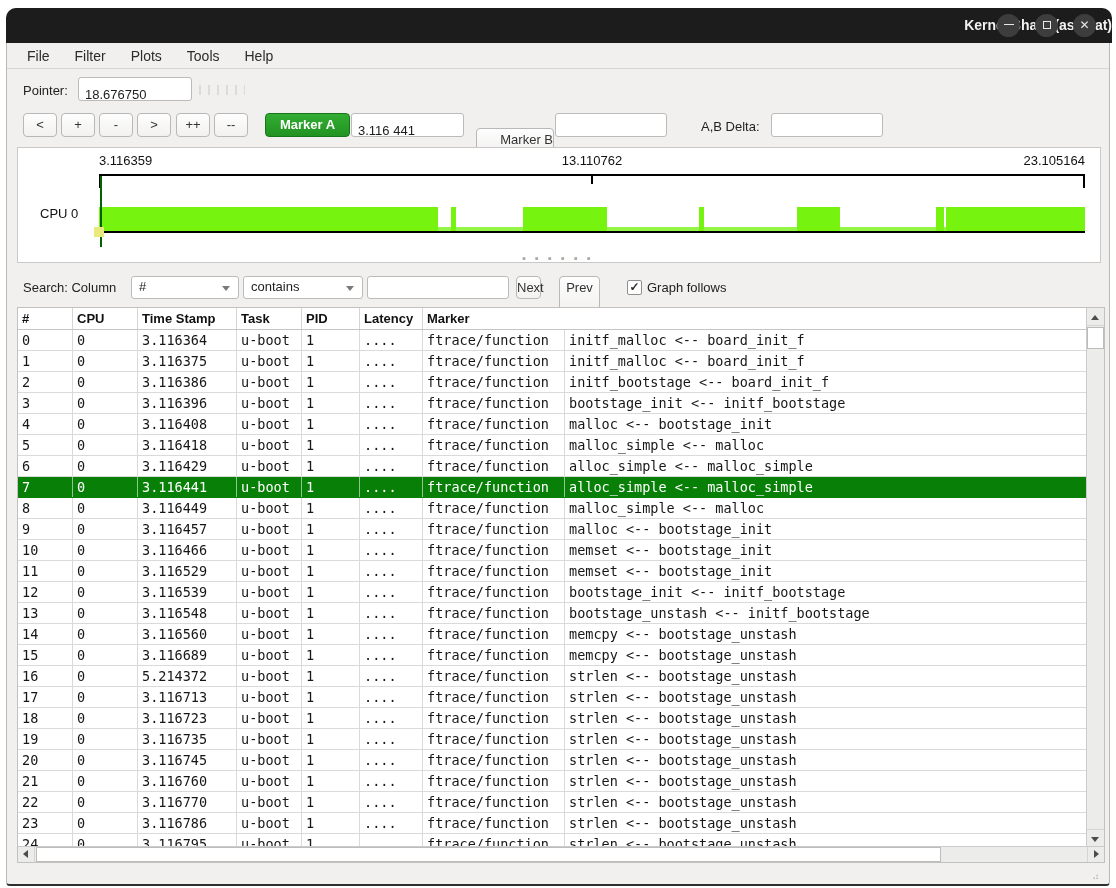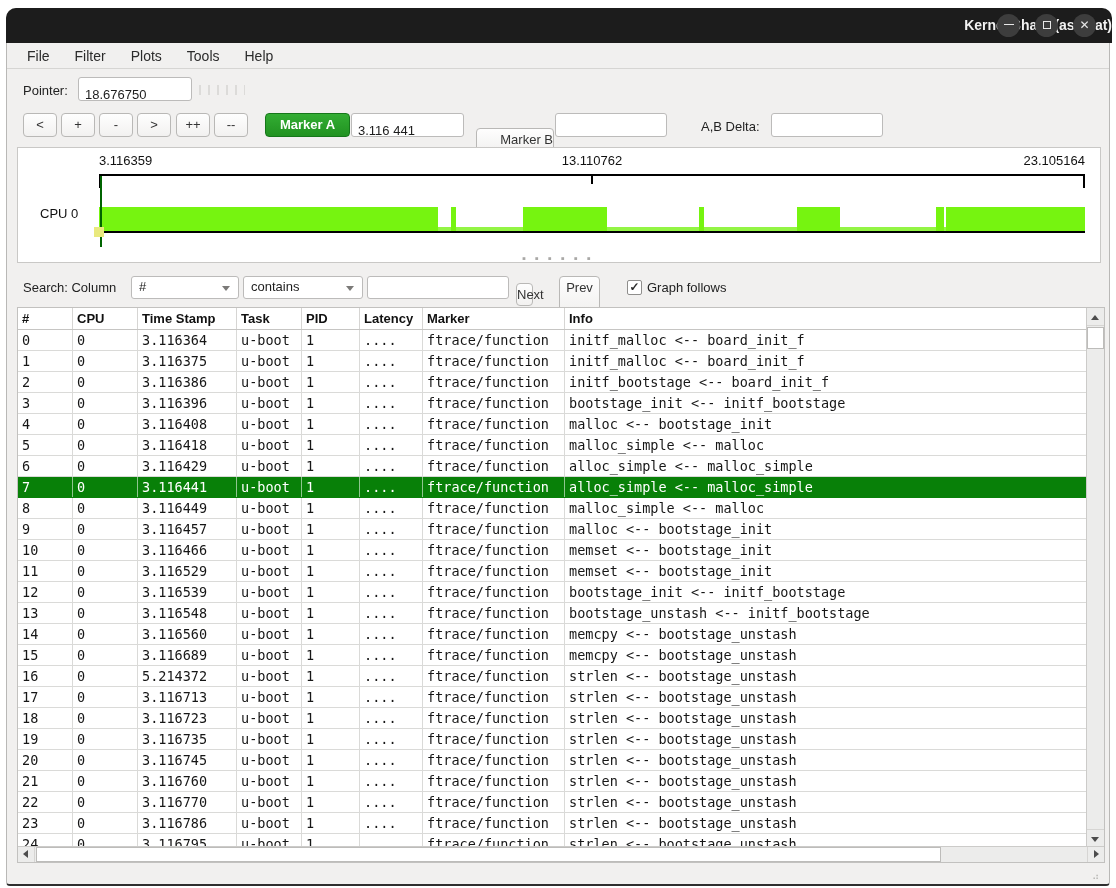--- a/index.html
+++ b/index.html
@@ -75,21 +75,21 @@
   
   .search-label { position:absolute; left:16px; top:271px; }
   .combo { position:absolute; top:267px; height:23px; background:#fff; border:1px solid #bcbbba;
            border-radius:3px; font-size:13px; color:#1d1d1d; padding:2px 20px 2px 7px; }
   .combo .arr { position:absolute; right:8px; top:9px; width:0; height:0;
                 border-left:4px solid transparent; border-right:4px solid transparent;
                 border-top:5px solid #7b7a78; }
   .combo-col { left:124px; width:108px; }
   .combo-op  { left:236px; width:120px; }
   .search-input { left:360px; top:267px; width:142px; height:23px; }
-  .next-btn { left:509px; top:274px; width:17px; height:23px; line-height:21px; }
+  .next-btn { left:509px; top:267px; width:25px; height:23px; line-height:21px; }
   .prev-btn { left:552px; top:267px; width:41px; height:35px; line-height:21px; }
   .checkbox { position:absolute; left:620px; top:271px; width:15px; height:15px; background:#fff;
               border:1px solid #8f8e8c; border-radius:2px; font-size:12px; line-height:13px;
               text-align:center; color:#2b2b2b; font-weight:bold; }
   .checkbox-label { position:absolute; left:640px; top:271px; }
 
   
   .table-frame { position:absolute; left:10px; top:298px; width:1088px; height:556px;
                  background:#ffffff; border:1px solid #c2c1bf; }
   .grid-row { display:grid; grid-template-columns:55px 65px 99px 65px 58px 63px 142px 1fr; }
@@ -220,21 +220,20 @@
 
   <div class="table-frame">
     <div class="thead grid-row">
       <div class="th">#</div>
       <div class="th">CPU</div>
       <div class="th">Time Stamp</div>
       <div class="th">Task</div>
       <div class="th">PID</div>
       <div class="th">Latency</div>
       <div class="th">Marker</div>
-      <div class="th">Info</div>
     </div>
     <div class="tbody">
         <div class="trow grid-row">
           <div class="tcell">0</div>
           <div class="tcell">0</div>
           <div class="tcell">3.116364</div>
           <div class="tcell">u-boot</div>
           <div class="tcell">1</div>
           <div class="tcell">....</div>
           <div class="tcell">ftrace/function</div>

